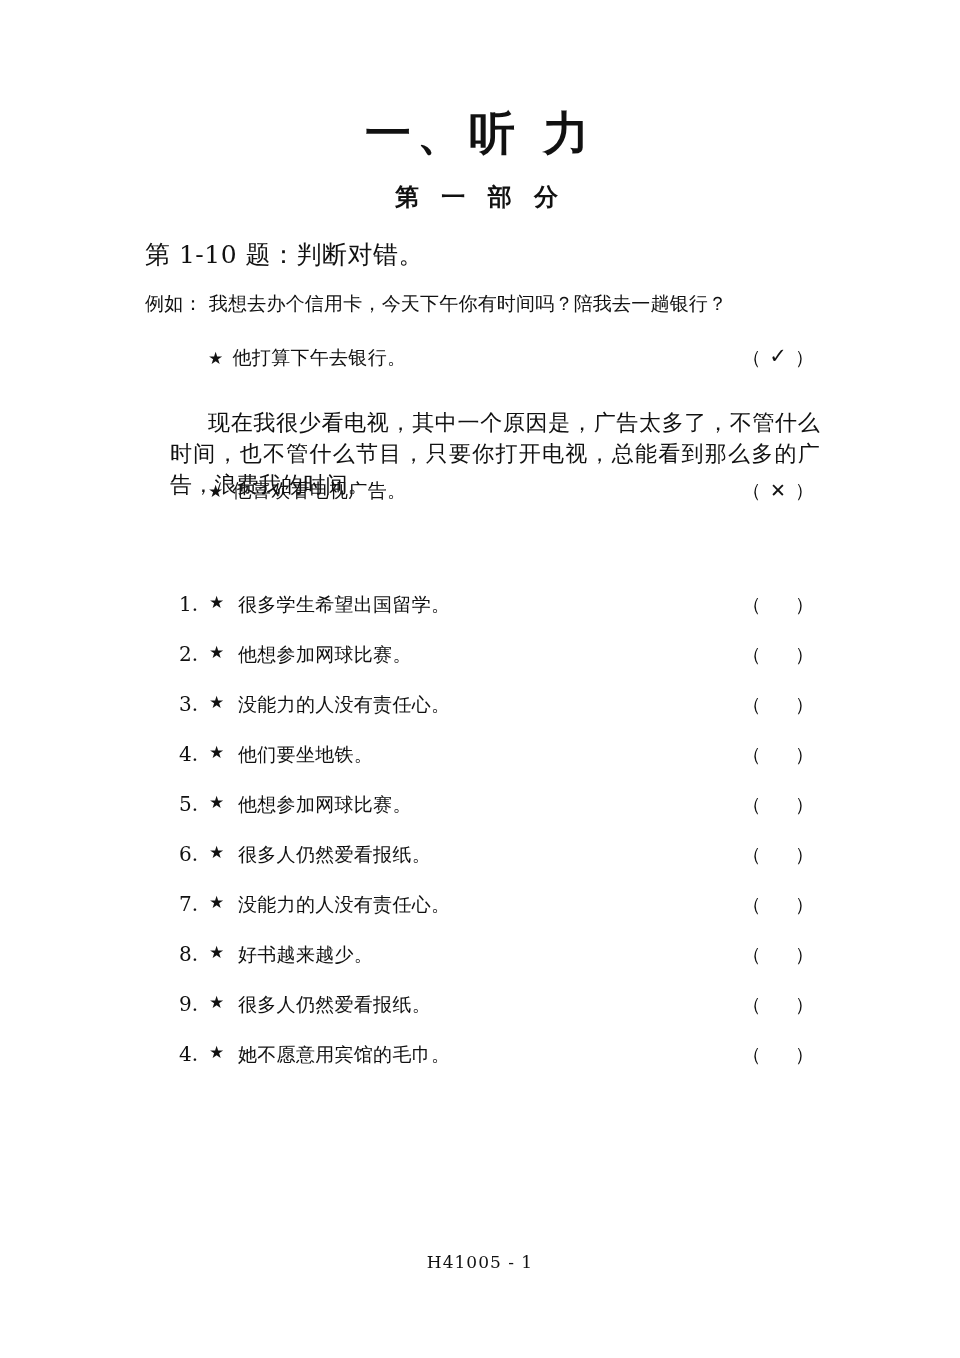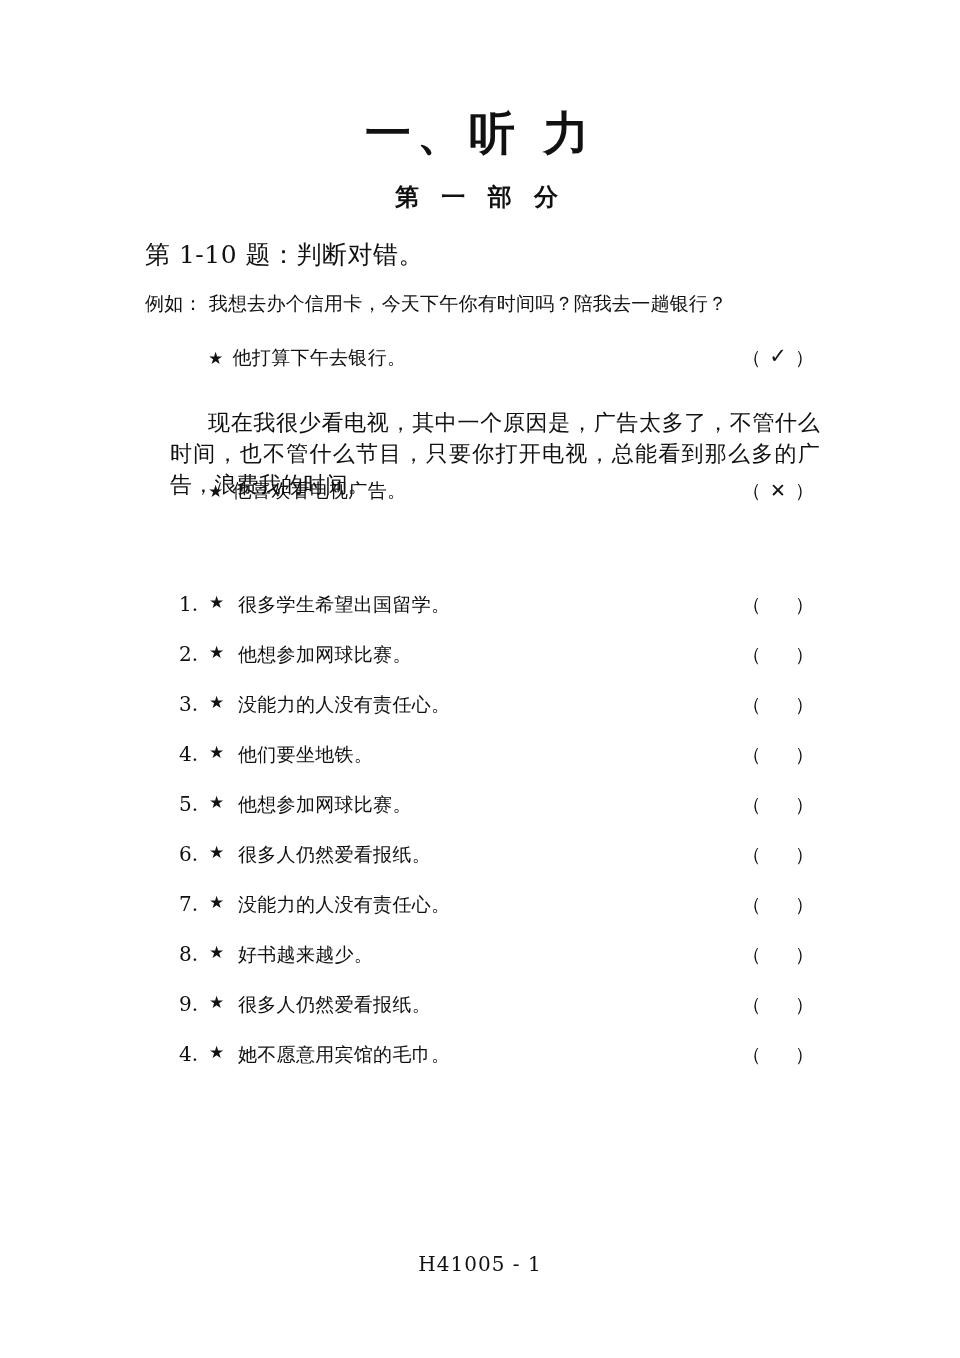--- a/index.html
+++ b/index.html
@@ -170,21 +170,21 @@
     width: 34px;
   }
 
   
   .footer {
     position: absolute;
     left: 0;
     top: 1252px;
     width: 960px;
     text-align: center;
-    font-size: 20px;
+    font-size: 17px;
     letter-spacing: 1px;
   }
 </style>
 </head>
 <body>
 
 <div class="page">
 
   <div class="section-title">一、听 力</div>
 

